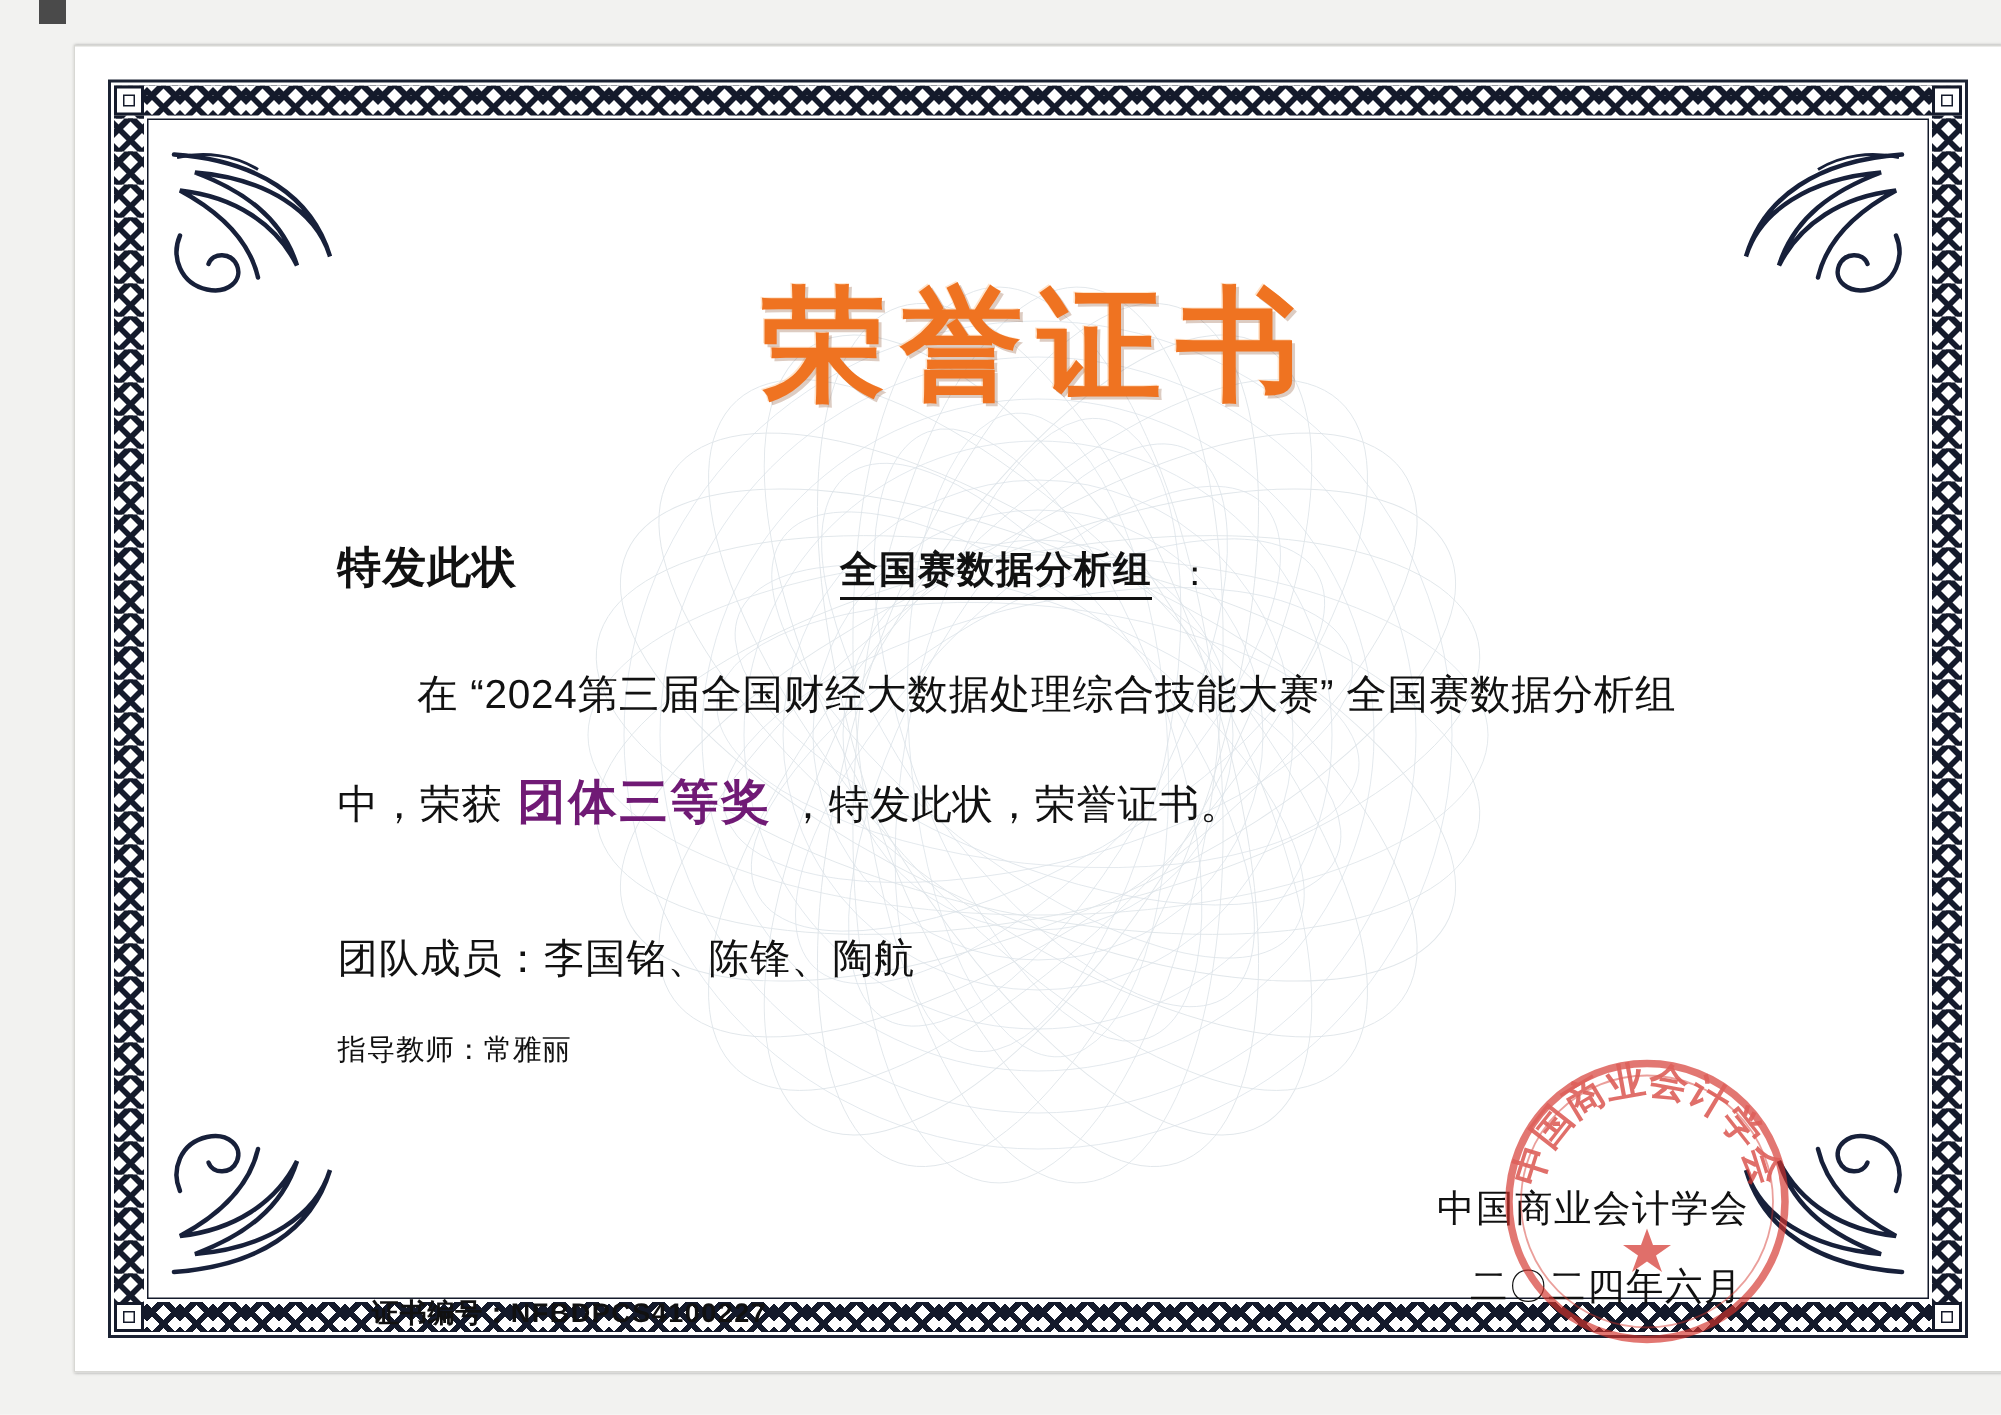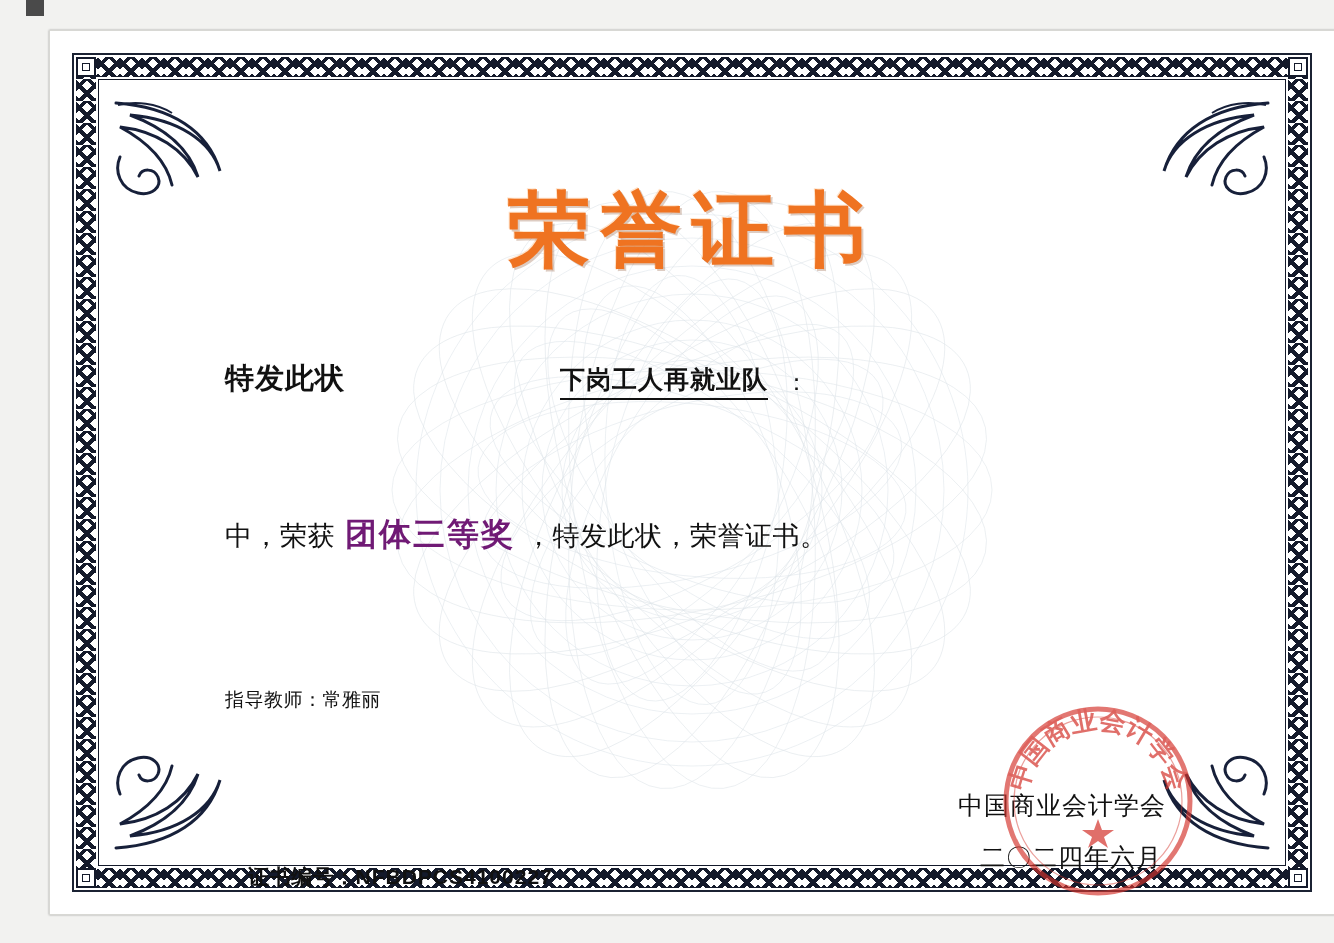--- a/index.html
+++ b/index.html
@@ -218,21 +218,21 @@
     font-size: 25px;
     color: #111;
     letter-spacing: 1px;
     text-align: left;
   }
 
   .serial {
     position: absolute;
     left: 118px;
     top: 762px;
-    font-size: 21px;
+    font-size: 18px;
     font-weight: bold;
     color: #111;
     letter-spacing: 0.5px;
   }
   .serial .serial-value {
     font-family: "Liberation Sans", sans-serif;
     letter-spacing: 1px;
   }
 
   
@@ -341,28 +341,32 @@
         </g>
       </g>
     </svg>
   </div>
 
   <div class="content">
 
     <div class="title">荣誉证书</div>
 
     <div class="salutation">特发此状</div>
-    <div class="team-name">下岗工人再就业队</div>
+    <div class="team-name">全国赛数据分析组</div>
     <div class="colon">：</div>
 
+    <div class="body-line l1">在 “2024第三届全国财经大数据处理综合技能大赛” 全国赛数据分析组</div>
 
     <div class="body-line l2">
       <span>中，荣获</span><span class="award">团体三等奖</span><span>，特发此状，荣誉证书。</span>
     </div>
 
+    <div class="members">
+      <span>团队成员：</span><span>李国铭、陈锋、陶航</span>
+    </div>
 
     <div class="advisor">
       <span>指导教师：</span><span>常雅丽</span>
     </div>
 
     <div class="issuer">中国商业会计学会</div>
     <div class="issue-date">二〇二四年六月</div>
 
     <div class="serial">
       <span>证书编号：</span><span class="serial-value">NFBDPCS4100227</span>

